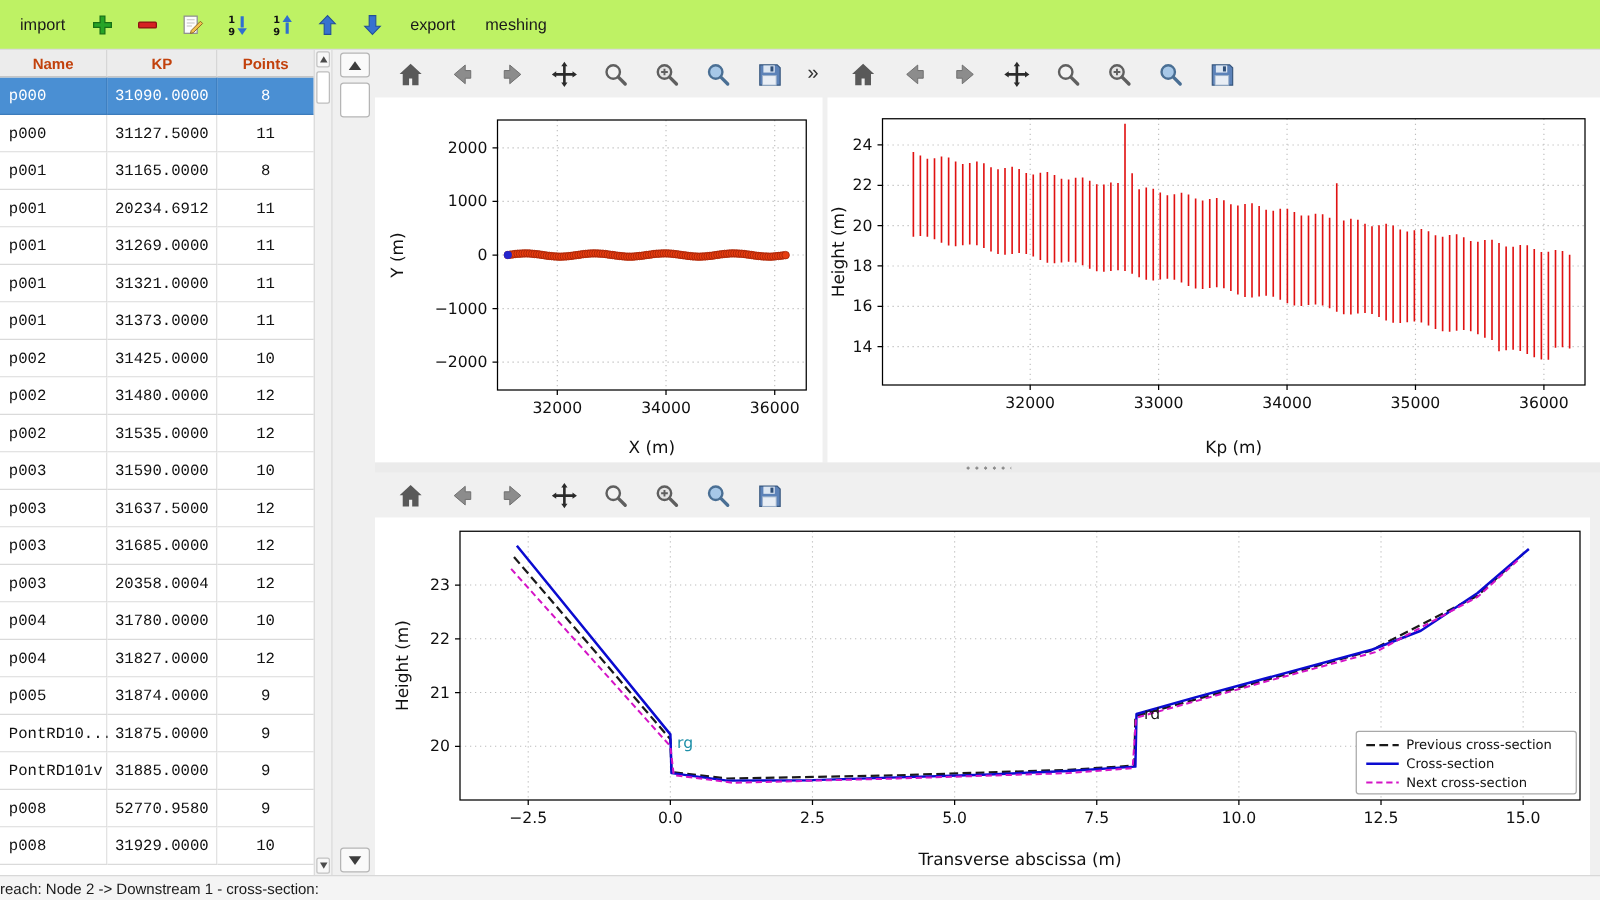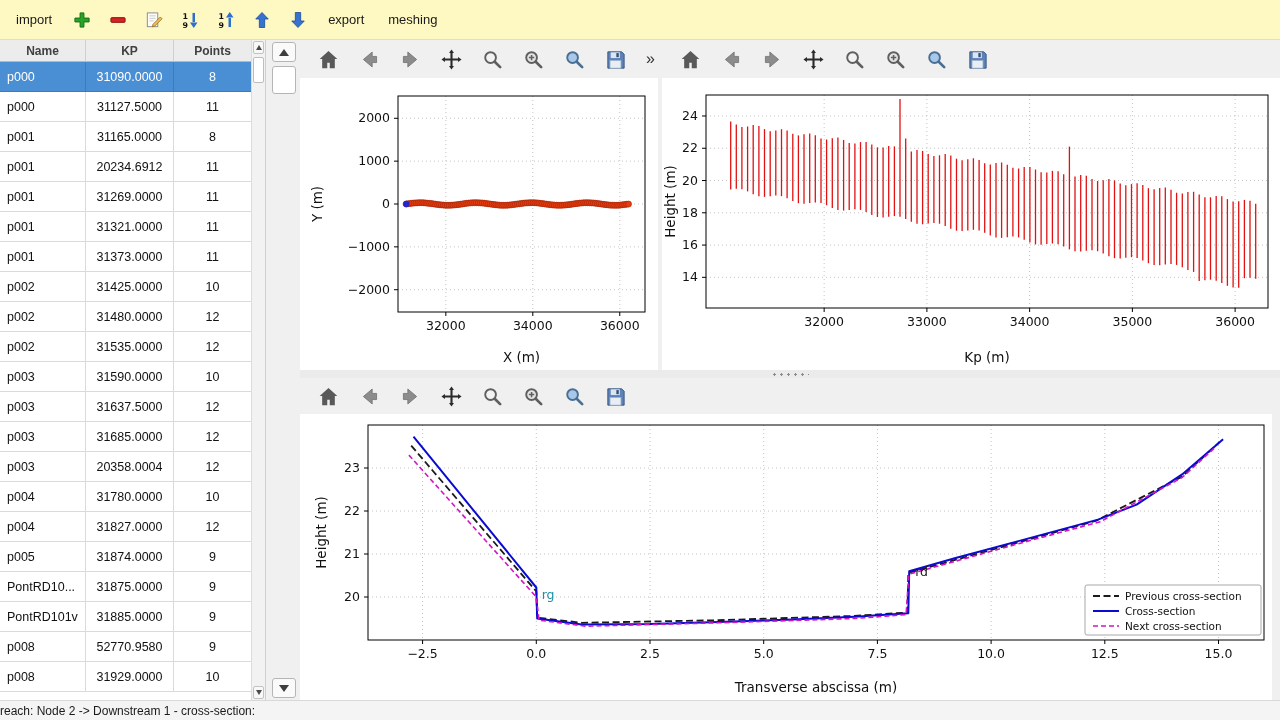--- a/index.html
+++ b/index.html
@@ -1,29 +1,29 @@
 <!DOCTYPE html>
 <html style="--sel: #4a8fd3;"><head>
 <meta charset="utf-8">
 <style>
   *{margin:0;padding:0;box-sizing:border-box;}
   html,body{width:1280px;height:720px;overflow:hidden;background:#f0f0f0;font-family:"Liberation Sans",sans-serif;}
   button{font-family:inherit;background:none;border:none;cursor:pointer;}
   svg{display:block;}
   
-  .toolbar-main{position:absolute;left:0;top:0;width:1280px;height:40px;background:#fef9c3;border-bottom:1px solid #dcdcdc;display:flex;align-items:center;gap:8px;padding:0 8px;z-index:5;}
+  .toolbar-main{position:absolute;left:0;top:0;width:1280px;height:40px;background:#bef264;border-bottom:1px solid #dcdcdc;display:flex;align-items:center;gap:8px;padding:0 8px;z-index:5;}
   .tb-text{font-size:13px;color:#1a1a1a;padding:5px 8px;border-radius:3px;}
   .tb-icon{width:28px;height:28px;display:flex;align-items:center;justify-content:center;border-radius:3px;}
   .icon{display:inline-flex;}
   .tb-icon .icon svg{width:20px;height:20px;}
   
   .table-panel{position:absolute;left:0;top:40px;width:266px;bottom:20px;background:#fff;border-right:1px solid #cfcfcf;}
   .thead{display:grid;grid-template-columns:86px 88px 78px;height:22px;}
-  .th{background:#ececec;border-right:1px solid #cfcfcf;border-bottom:1px solid #b9b9b9;font-size:12px;font-weight:bold;display:flex;align-items:center;justify-content:center;color:#404040;}
-  .tbody{position:absolute;top:22px;left:0;right:14px;bottom:0;overflow:hidden;}
+  .th{background:#ececec;border-right:1px solid #cfcfcf;border-bottom:1px solid #b9b9b9;font-size:12px;font-weight:bold;display:flex;align-items:center;justify-content:center;color:#c2410c;}
+  .tbody{position:absolute;top:22px;left:0;right:14px;bottom:0;overflow:hidden;font-family:Liberation Mono, monospace;}
   .tr{display:grid;grid-template-columns:86px 88px 78px;height:30px;}
   .td{border-right:1px solid #dadada;border-bottom:1px solid #dadada;font-size:12.5px;display:flex;align-items:center;justify-content:center;color:#111;background:#fff;}
   .td.name{justify-content:flex-start;padding-left:7px;}
   .tr.selected .td{background:var(--sel,#4a8fd3);color:#fff;border-right-color:#3c7cbc;border-bottom-color:#3c7cbc;}
   .table-scrollbar{position:absolute;right:0;top:0;bottom:0;width:14px;background:#f2f2f2;border-left:1px solid #dcdcdc;}
   .sb-btn{position:absolute;left:1px;width:11px;height:13px;background:#f8f8f8;border:1px solid #c2c2c2;border-radius:2px;display:flex;align-items:center;justify-content:center;}
   .sb-btn.top{top:1px;} .sb-btn.bottom{bottom:1px;}
   .sb-thumb{position:absolute;left:1px;width:11px;top:17px;height:26px;background:#fff;border:1px solid #bdbdbd;border-radius:2px;}
   .tri{width:0;height:0;}
   .tri.up{border-left:3.5px solid transparent;border-right:3.5px solid transparent;border-bottom:5px solid #4a4a4a;}

